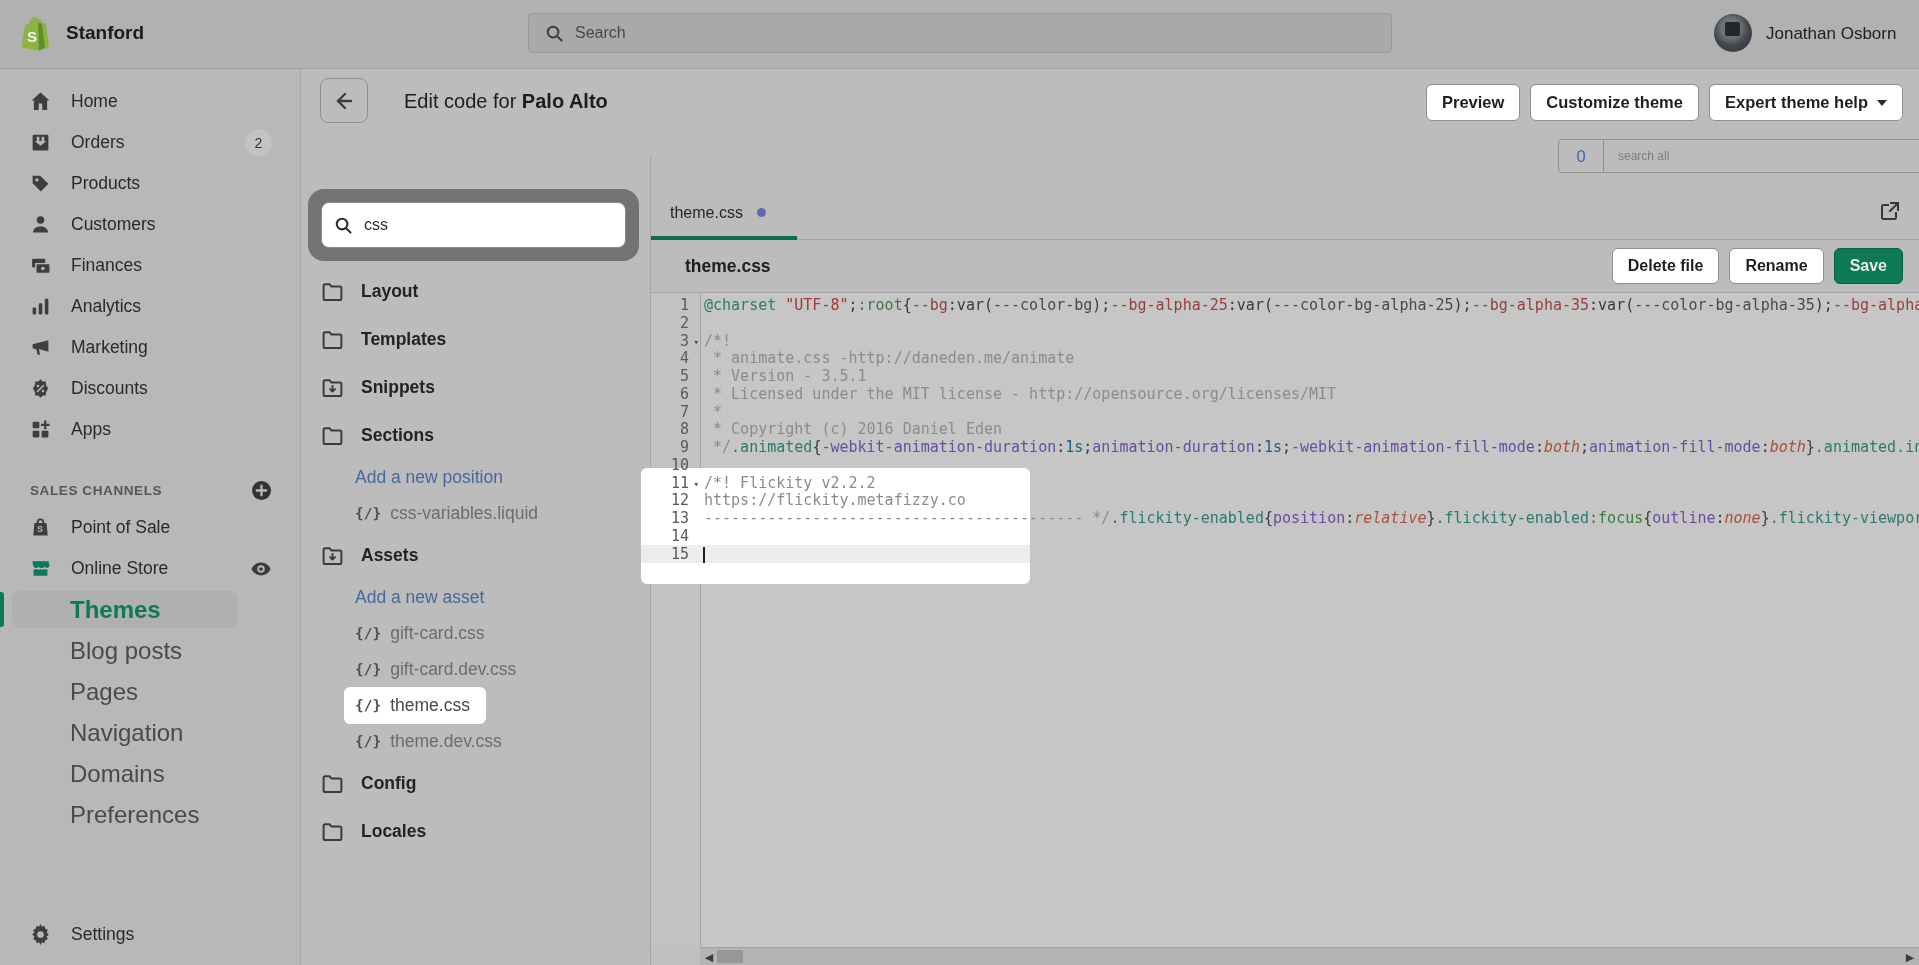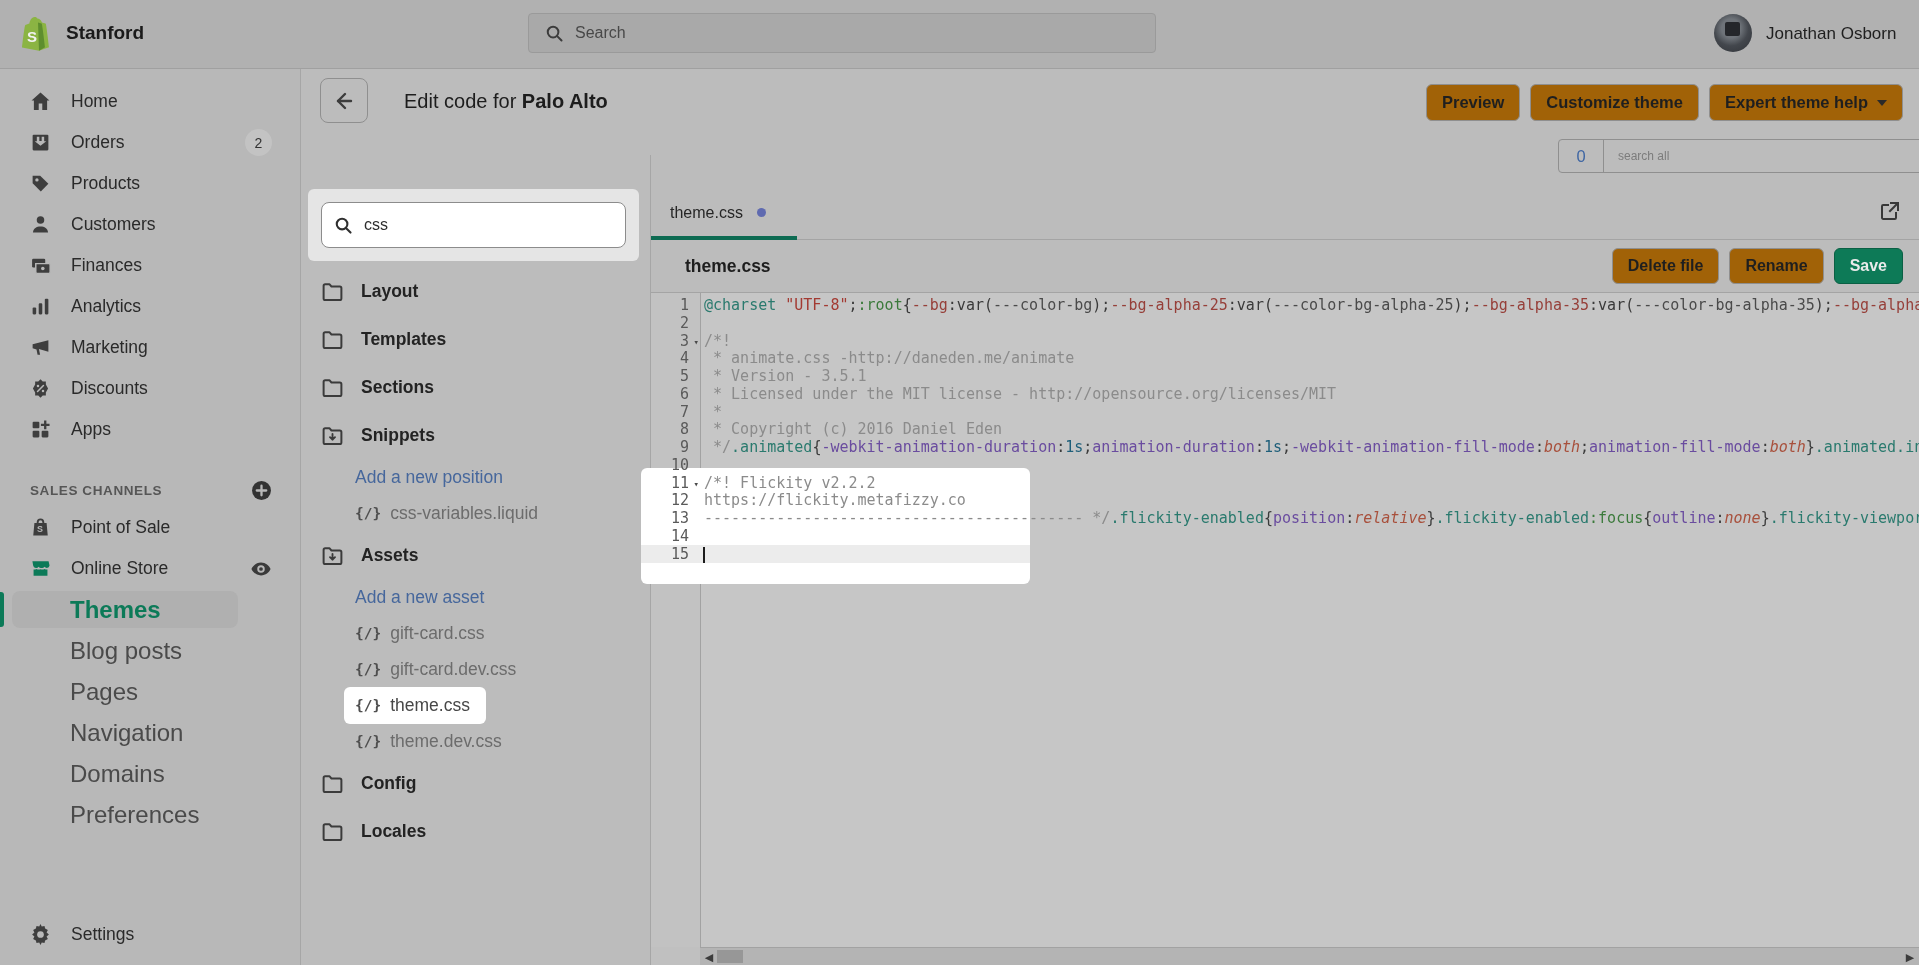--- a/index.html
+++ b/index.html
@@ -9,21 +9,21 @@
     font-family:"Liberation Sans", sans-serif;
     -webkit-font-smoothing:antialiased;
     color:#262626;
   }
   #app{position:absolute;inset:0;}
 
   
   .topbar{position:absolute;left:0;top:0;width:1919px;height:68px;background:#b1b1b1;border-bottom:1px solid #a0a0a0;z-index:30;}
   .logo{position:absolute;left:18px;top:15px;width:32px;height:38px;}
   .store-name{position:absolute;left:66px;top:22px;font-size:19px;font-weight:bold;color:#1b1b1b;}
-  .top-search{position:absolute;left:528px;top:13px;width:628px;height:40px;background:#a9a9a9;border:1px solid #9a9a9a;border-radius:4px;display:flex;align-items:center;box-sizing:border-box;padding-left:16px;gap:11px;}
+  .top-search{position:absolute;left:528px;top:13px;width:864px;height:40px;background:#a9a9a9;border:1px solid #9a9a9a;border-radius:4px;display:flex;align-items:center;box-sizing:border-box;padding-left:16px;gap:11px;}
   .top-search .ph{font-size:16px;color:#484848;}
   .avatar{position:absolute;left:1714px;top:14px;width:38px;height:38px;border-radius:50%;background:radial-gradient(circle at 45% 38%, #6e7379 0 30%, #43474d 55%, #2e3136 100%);overflow:hidden;}
   .avatar::after{content:"";position:absolute;left:11px;top:8px;width:15px;height:14px;background:#24262a;border-radius:2px;}
   .user-name{position:absolute;left:1766px;top:24px;font-size:17px;color:#1f1f1f;}
 
   
   .sidebar{position:absolute;left:0;top:68px;width:300px;height:897px;background:#b8b8b8;border-right:1px solid #a6a6a6;z-index:20;}
   .nav{padding-top:13px;}
   .nav-row{height:41px;display:flex;align-items:center;padding:0 28px 0 30px;gap:20px;cursor:pointer;position:relative;}
   .nav-row .ic{width:21px;height:21px;color:#3e3e3e;flex:0 0 21px;display:flex;align-items:center;justify-content:center;}
@@ -37,29 +37,29 @@
   .sub-row.active{color:#0c7a58;font-weight:bold;}
   .sub-row.active .sel-bg{position:absolute;left:12px;right:62px;top:2px;bottom:2px;background:#b0b0b0;border-radius:8px;z-index:-1;}
   .sub-row.active .sel-bar{position:absolute;left:0;top:3px;width:4px;height:35px;background:#0c7a58;border-radius:0 3px 3px 0;}
   .settings-row{position:absolute;left:0;bottom:10px;width:100%;}
 
   
   .back-btn{position:absolute;left:320px;top:78px;width:48px;height:45px;border:1.5px solid #8f8f8f;border-radius:8px;box-sizing:border-box;display:flex;align-items:center;justify-content:center;color:#3c3c3c;cursor:pointer;background:transparent;}
   .page-title{position:absolute;left:404px;top:90px;font-size:20px;color:#1d1d1d;}
   .page-title b{font-weight:bold;}
   .hdr-actions{position:absolute;right:16px;top:84px;display:flex;gap:10px;}
-  .btn{height:37px;padding:0 15px;background:#a16207;border:1px solid #8f8f8f;border-radius:6px;font-size:16.5px;font-weight:bold;color:#1f1f1f;display:flex;align-items:center;gap:9px;cursor:pointer;font-family:inherit;}
+  .btn{height:37px;padding:0 15px;background:#ffffff;border:1px solid #8f8f8f;border-radius:6px;font-size:16.5px;font-weight:bold;color:#1f1f1f;display:flex;align-items:center;gap:9px;cursor:pointer;font-family:inherit;}
   .btn .caret{width:0;height:0;border-left:5px solid transparent;border-right:5px solid transparent;border-top:6px solid #2a2a2a;}
   .btn.primary{background:#0d7a57;border-color:#0a6044;color:#eaeaea;}
   .find-bar{position:absolute;left:1558px;top:139px;width:372px;height:34px;border:1px solid #8f8f8f;border-radius:4px;box-sizing:border-box;display:flex;align-items:stretch;}
   .find-count{width:44px;display:flex;align-items:center;justify-content:center;color:#3f66a3;font-size:16.5px;border-right:1px solid #8f8f8f;}
   .find-ph{display:flex;align-items:center;padding-left:14px;color:#7c7c7c;font-size:12px;}
 
   
-  .fsearch-spot{position:absolute;left:308px;top:189px;width:331px;height:72px;background:#e5e5e5;border-radius:6px;z-index:5;}
+  .fsearch-spot{position:absolute;left:308px;top:189px;width:331px;height:72px;background:#737373;border-radius:16px;z-index:5;}
   .fsearch{position:absolute;left:13px;top:13px;right:13px;bottom:13px;background:#fff;border:1.5px solid #8c8c8c;border-radius:8px;display:flex;align-items:center;padding-left:12px;gap:11px;}
   .fsearch .ic{width:19px;height:19px;color:#2f2f2f;}
   .fsearch .val{font-size:16px;color:#2d2d2d;}
   .file-list{position:absolute;left:321px;top:267px;width:320px;}
   .f-folder{height:48px;display:flex;align-items:center;gap:17px;cursor:pointer;}
   .f-folder .fic{width:23px;height:23px;color:#3b3b3b;}
   .f-folder .flbl{font-size:17.5px;font-weight:bold;color:#232323;}
   .f-link{height:36px;display:flex;align-items:center;padding-left:34px;font-size:17.5px;color:#46679c;cursor:pointer;}
   .f-file{height:36px;display:flex;align-items:center;padding-left:34px;gap:9px;cursor:pointer;}
   .f-file .code-ic{font-family:"DejaVu Sans Mono",monospace;font-size:14.5px;font-weight:bold;color:#4f4f4f;}
@@ -346,34 +346,34 @@
       <div class="f-folder">
         <span class="fic">
           <svg width="23" height="23" viewBox="0 0 22 22" fill="none" stroke="currentColor" stroke-width="1.9" stroke-linejoin="round">
             <path d="M2.5 5.5a1.5 1.5 0 011.5-1.5h4l2 2.2h8a1.5 1.5 0 011.5 1.5v10a1.5 1.5 0 01-1.5 1.5H4a1.5 1.5 0 01-1.5-1.5z"></path>
           </svg>
         </span>
         <span class="flbl">Templates</span>
       </div>
       <div class="f-folder">
         <span class="fic">
-          <svg width="23" height="23" viewBox="0 0 22 22" fill="none" stroke="currentColor" stroke-width="1.9" stroke-linejoin="round">
-            <path d="M2.5 5.5a1.5 1.5 0 011.5-1.5h4l2 2.2h8a1.5 1.5 0 011.5 1.5v10a1.5 1.5 0 01-1.5 1.5H4a1.5 1.5 0 01-1.5-1.5z"></path>
-          </svg>
-        </span>
-        <span class="flbl">Sections</span>
-      </div>
-      <div class="f-folder">
-        <span class="fic">
           <svg width="23" height="23" viewBox="0 0 22 22">
             <path d="M2.5 5.5a1.5 1.5 0 011.5-1.5h4l2 2.2h8a1.5 1.5 0 011.5 1.5v10a1.5 1.5 0 01-1.5 1.5H4a1.5 1.5 0 01-1.5-1.5z" fill="none" stroke="currentColor" stroke-width="1.9" stroke-linejoin="round"></path>
             <path d="M11 9.5v5.5m0 0l-2.4-2.4M11 15l2.4-2.4" fill="none" stroke="currentColor" stroke-width="1.8" stroke-linecap="round" stroke-linejoin="round"></path>
           </svg>
         </span>
         <span class="flbl">Snippets</span>
+      </div>
+      <div class="f-folder">
+        <span class="fic">
+          <svg width="23" height="23" viewBox="0 0 22 22" fill="none" stroke="currentColor" stroke-width="1.9" stroke-linejoin="round">
+            <path d="M2.5 5.5a1.5 1.5 0 011.5-1.5h4l2 2.2h8a1.5 1.5 0 011.5 1.5v10a1.5 1.5 0 01-1.5 1.5H4a1.5 1.5 0 01-1.5-1.5z"></path>
+          </svg>
+        </span>
+        <span class="flbl">Sections</span>
       </div>
       <div class="f-link">Add a new position</div>
       <div class="f-file">
         <span class="code-ic">{/}</span>
         <span class="fname">css-variables.liquid</span>
       </div>
       <div class="f-folder">
         <span class="fic">
           <svg width="23" height="23" viewBox="0 0 22 22">
             <path d="M2.5 5.5a1.5 1.5 0 011.5-1.5h4l2 2.2h8a1.5 1.5 0 011.5 1.5v10a1.5 1.5 0 01-1.5 1.5H4a1.5 1.5 0 01-1.5-1.5z" fill="none" stroke="currentColor" stroke-width="1.9" stroke-linejoin="round"></path>

